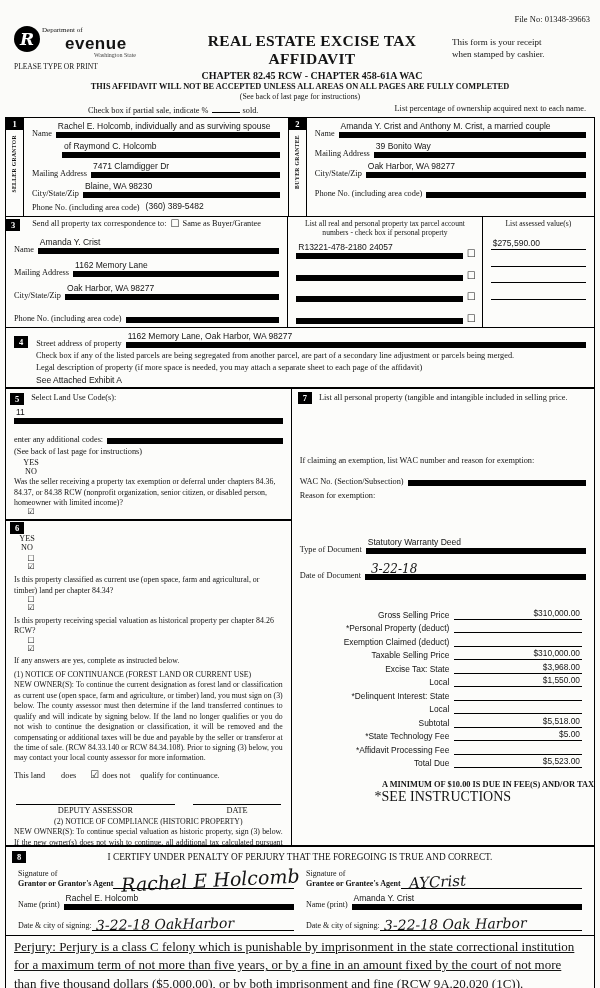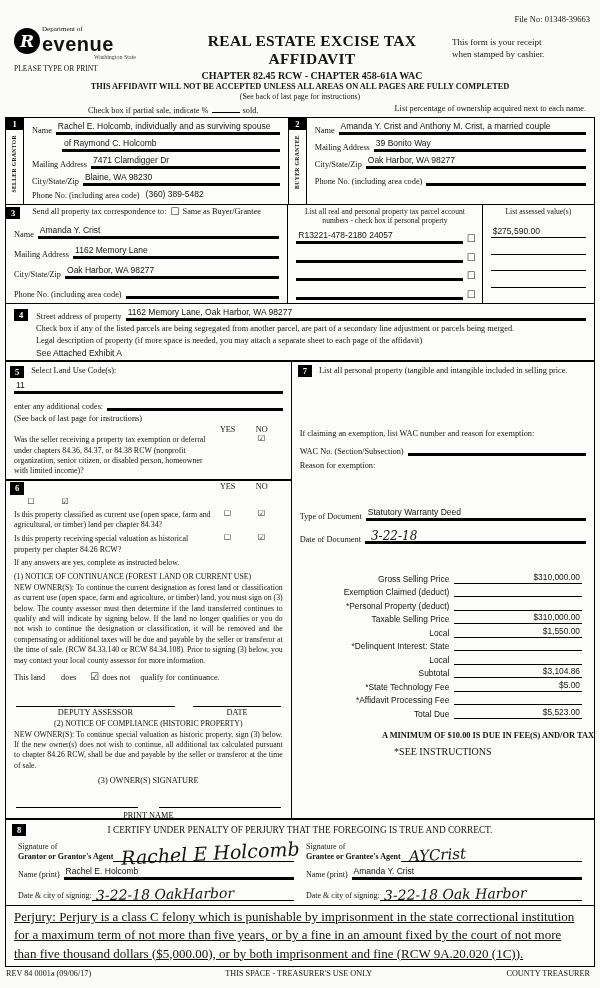--- a/index.html
+++ b/index.html
@@ -8,38 +8,38 @@
   
   .fileno{text-align:right;font-size:8.5px;padding:14px 10px 0 0;}
   .hdr-row{display:flex;margin-top:2px;}
   .logo-block{width:158px;padding-left:14px;}
   .logo-line{display:flex;align-items:flex-end;}
   .logo-circle{width:26px;height:26px;border-radius:50%;background:#000;color:#fff;
                display:inline-flex;align-items:center;justify-content:center;
                font-weight:bold;font-size:17px;font-style:italic;font-family:"DejaVu Serif",serif;}
   .logo-text{display:flex;flex-direction:column;margin-left:2px;line-height:1;}
   .logo-dept{font-size:7px;}
-  .logo-rev{font-size:20px;font-weight:bold;letter-spacing:0.5px;margin-top:1px;font-family:"Liberation Sans",sans-serif;}
+  .logo-rev{font-size:17px;font-weight:bold;letter-spacing:0.5px;margin-top:1px;font-family:"Liberation Sans",sans-serif;margin-left:23px;}
   .logo-state{font-size:6px;text-align:right;width:88px;margin-left:34px;color:#444;}
   .please-type{font-size:7.5px;margin-top:4px;}
   .title-block{flex:1;text-align:center;padding-top:6px;}
   .main-title{font-size:15.5px;font-weight:bold;letter-spacing:0.3px;}
   .sub-title{font-size:10px;font-weight:bold;margin-top:2px;}
   .receipt-note{width:148px;font-size:9px;padding-top:10px;line-height:1.35;}
   .warning{text-align:center;font-size:8.3px;font-weight:bold;margin-top:1px;}
   .see-back{text-align:center;font-size:7.8px;margin-top:1px;}
   .pre-row{display:flex;justify-content:space-between;font-size:8.3px;margin:3px 14px 2px 88px;}
   .blank-sm{display:inline-block;width:28px;border-bottom:1px solid #000;margin:0 3px;height:8px;}
   
   .main{border:1px solid #000;margin:0 5px;background:#fcfcfa;}
   .box-num{display:inline-block;background:#000;color:#fff;font-weight:bold;font-size:8.5px;
            padding:1px 5px;line-height:1.2;}
   .frow{display:flex;align-items:flex-end;margin:3px 8px 0 8px;}
   .lbl{white-space:nowrap;padding-right:4px;font-size:8.3px;}
-  .val{flex:1;border-bottom:3px solid #000000;font-family:"Liberation Sans",sans-serif;
+  .val{flex:1;border-bottom:6px solid #000000;font-family:"Liberation Sans",sans-serif;
        font-size:8.5px;padding:0 2px;min-height:11px;line-height:1.2;}
   .cb{font-family:"DejaVu Sans",sans-serif;font-size:10px;line-height:1;}
   .hand{font-family:"DejaVu Serif",serif;font-style:italic;}
   
   .row12{display:flex;border-bottom:1px solid #000;}
   .half{display:flex;}
   .half.l{width:48%;border-right:1px solid #000;}
   .half.r{width:52%;}
   .rail{width:17px;border-right:1px solid #000;display:flex;flex-direction:column;align-items:center;}
   .rail .box-num{width:100%;text-align:center;padding:1px 0;}
@@ -64,40 +64,40 @@
   .s4 .line{font-size:8.3px;margin-top:3px;}
   .s4row{display:flex;align-items:flex-end;}
   .s4row .box-num{margin-right:8px;}
   .cityblank{display:inline-block;width:60px;border-bottom:1px solid #000;height:8px;}
   
   .cols{display:flex;border-bottom:2px solid #000;height:456px;overflow:hidden;}
   .colL{width:48.5%;border-right:1px solid #000;padding:3px 0 0 0;}
   .colR{width:51.5%;}
   .s5h{display:flex;align-items:flex-start;margin:1px 8px 0 4px;}
   .s5h .box-num{margin-right:7px;}
-  .yn{display:flex;align-items:flex-start;padding-right:12px;}
+  .yn{display:flex;align-items:flex-start;padding-right:12px;flex-direction:column;}
   .yn .q{flex:1;font-size:7.9px;line-height:1.3;}
   .yn .c{width:34px;text-align:center;font-size:8px;}
   .thick{border-top:2px solid #000;margin-top:3px;}
   .para{font-size:7.8px;line-height:1.34;text-align:justify;margin:3px 8px 0 8px;}
   .cont-row{font-size:8.3px;margin:6px 8px 0 8px;display:flex;align-items:flex-end;}
   .sigpair{display:flex;justify-content:space-between;margin:12px 10px 0 10px;}
   .sigline{border-bottom:1px solid #000;height:10px;}
   .under-label{text-align:center;font-size:8.3px;margin-top:1px;}
   .centered{text-align:center;font-size:8.3px;}
   
   .s7h{display:flex;align-items:flex-start;margin:3px 8px 0 6px;}
   .s7h .box-num{margin-right:7px;}
   .s7h .q{flex:1;font-size:8.3px;line-height:1.35;}
   .fee{display:flex;align-items:flex-end;margin:1.5px 12px 0 8px;}
   .feelbl{width:53%;text-align:right;padding-right:5px;font-family:"Liberation Sans",sans-serif;font-size:8.4px;white-space:nowrap;}
   .feeval{flex:1;border-bottom:1px solid #000;text-align:right;font-family:"Liberation Sans",sans-serif;
           font-size:8.4px;min-height:11px;padding:0 2px;line-height:1.2;}
   .minnote{text-align:right;font-weight:bold;font-size:8.4px;margin-top:12px;}
-  .seeinstr{text-align:center;font-size:10px;margin-top:6px;}
+  .seeinstr{text-align:center;font-size:14px;margin-top:0;}
   
   .s8{position:relative;border-bottom:1px solid #000;padding:3px 6px 4px 6px;}
   .s8 .box-num{position:absolute;left:6px;top:4px;}
   .certify{text-align:center;font-size:9.3px;margin-top:2px;}
   .s8cols{display:flex;margin-top:4px;}
   .s8col{width:50%;padding:0 6px;}
   .siglabel{font-size:8px;line-height:1.25;white-space:nowrap;}
   .sigrow{display:flex;align-items:flex-end;}
   .sigval{flex:1;border-bottom:1px solid #000;position:relative;height:22px;}
   .sigval .hand{position:absolute;left:8px;bottom:-3px;font-size:19px;white-space:nowrap;transform:rotate(-3deg);}
@@ -388,46 +388,50 @@
             <span class="val" style="position:relative;height:18px;">
               <span class="hand" style="font-size:12px;position:absolute;bottom:-2px;left:6px;">3-22-18</span>
             </span>
           </div>
         <div style="height:26px;"></div>
         <div class="fee">
             <span class="feelbl">Gross Selling Price</span>
             <span class="feeval">$310,000.00</span>
           </div>
         <div class="fee">
+            <span class="feelbl">*Personal Property (deduct)</span>
+            <span class="feeval"></span>
+          </div>
+        <div class="fee">
             <span class="feelbl">Exemption Claimed (deduct)</span>
             <span class="feeval"></span>
           </div>
         <div class="fee">
-            <span class="feelbl">*Personal Property (deduct)</span>
-            <span class="feeval"></span>
-          </div>
-        <div class="fee">
             <span class="feelbl">Taxable Selling Price</span>
             <span class="feeval">$310,000.00</span>
           </div>
         <div class="fee">
+            <span class="feelbl">Excise Tax:  State</span>
+            <span class="feeval">$3,968.00</span>
+          </div>
+        <div class="fee">
             <span class="feelbl">Local</span>
             <span class="feeval">$1,550.00</span>
           </div>
         <div class="fee">
             <span class="feelbl">*Delinquent Interest:  State</span>
             <span class="feeval"></span>
           </div>
         <div class="fee">
             <span class="feelbl">Local</span>
             <span class="feeval"></span>
           </div>
         <div class="fee">
             <span class="feelbl">Subtotal</span>
-            <span class="feeval">$3,104.86</span>
+            <span class="feeval">$5,518.00</span>
           </div>
         <div class="fee">
             <span class="feelbl">*State Technology Fee</span>
             <span class="feeval">$5.00</span>
           </div>
         <div class="fee">
             <span class="feelbl">*Affidavit Processing Fee</span>
             <span class="feeval"></span>
           </div>
         <div class="fee">

